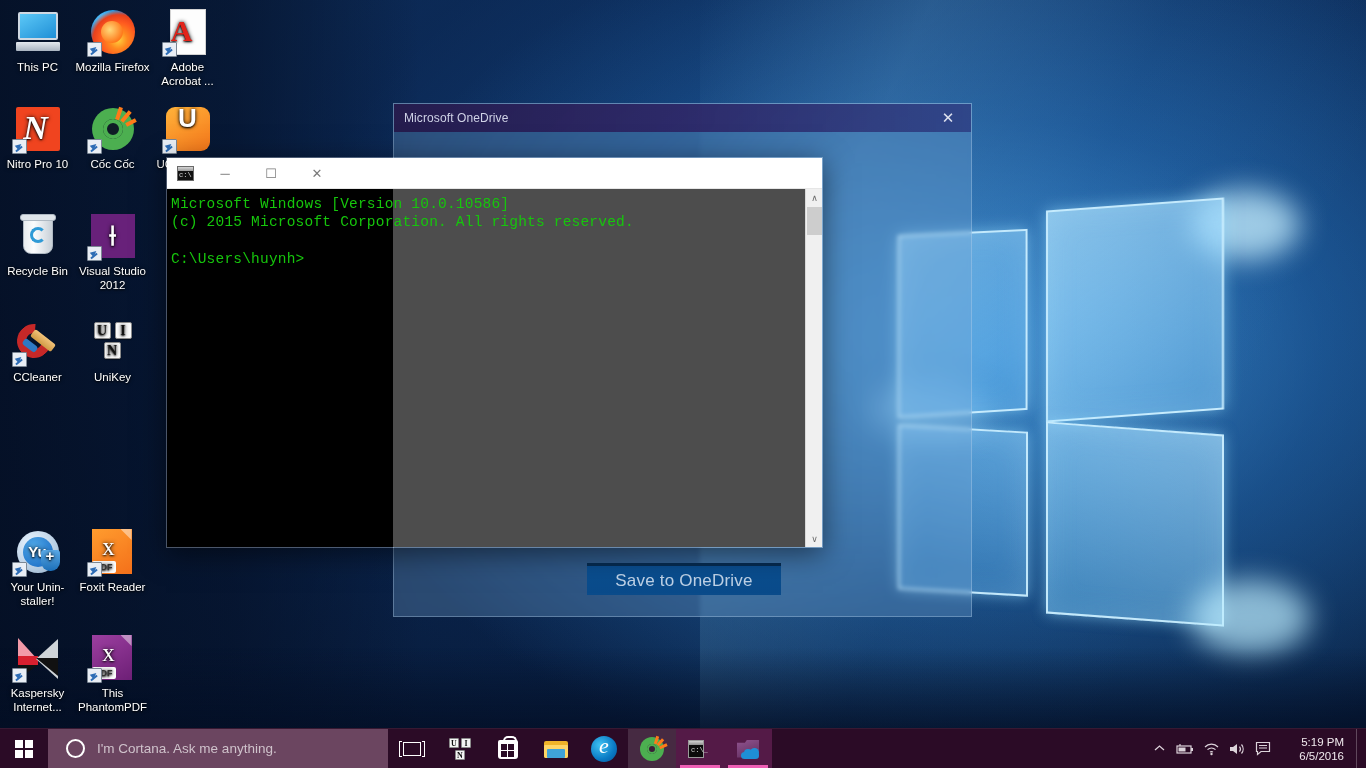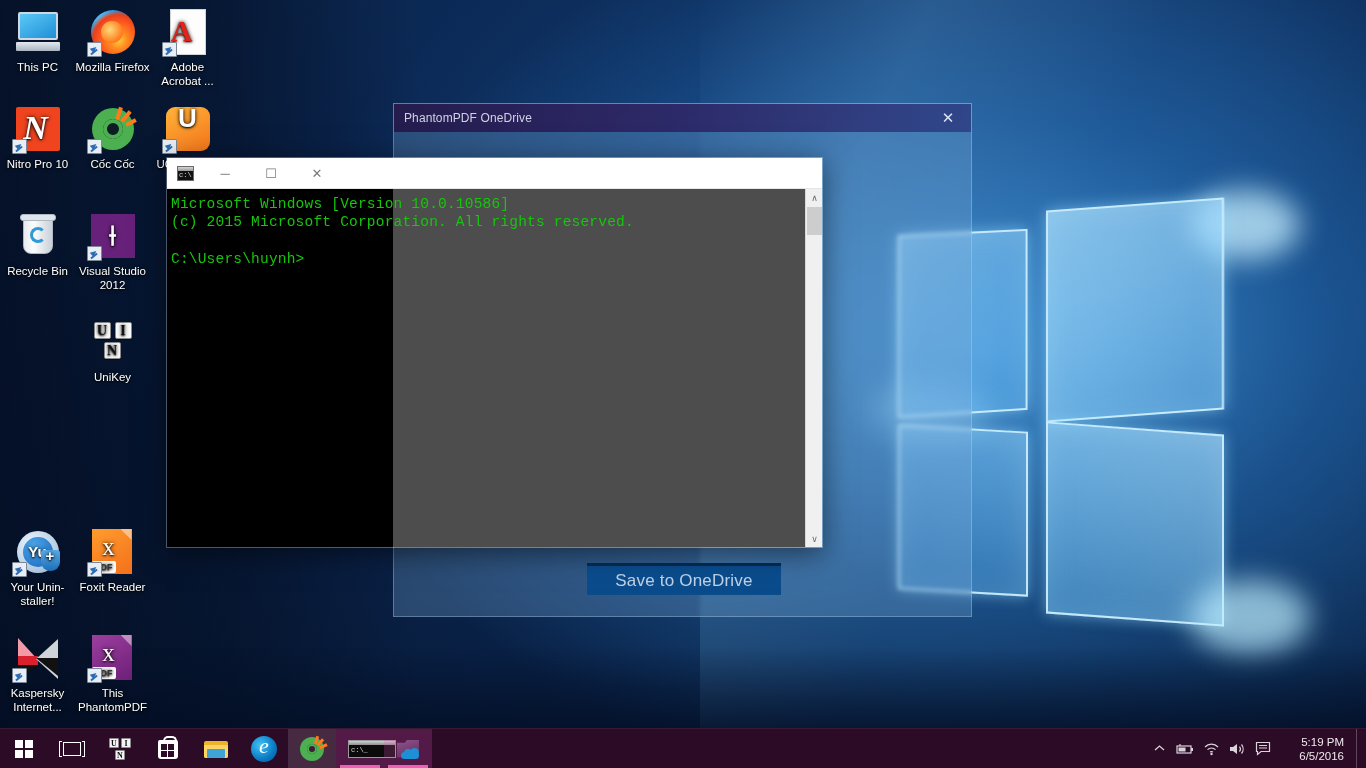--- a/index.html
+++ b/index.html
@@ -338,21 +338,21 @@
   .edge-e::after { content:"e"; position:absolute; left:0; top:-3px; width:26px; text-align:center;
      color:#fff; font-size:22px; font-family:"Liberation Serif",serif; font-style:italic; }
 
   .cc-c { position:absolute; left:1px; top:1px; width:24px; height:24px; border-radius:50%; background:#4caf50;}
   .cc-in{ position:absolute; left:8px; top:8px; width:10px; height:10px; border-radius:50%;
      background:#3a1f38; box-shadow: inset 0 0 0 2px #4caf50;}
   .cc-r { position:absolute; background:#ff7a18; width:2.5px; height:8px;}
   .cc-r1{left:16px;top:0px;transform:rotate(18deg);} .cc-r2{left:20px;top:2px;transform:rotate(42deg);}
   .cc-r3{left:23px;top:6px;transform:rotate(66deg);}
 
-  .cm-win { position:absolute; left:1px; top:4px; width:48px; height:18px; background:#0b0b0b;
+  .cm-win { position:absolute; left:1px; top:4px; width:16px; height:18px; background:#0b0b0b;
      border:1px solid #9a9a9a;}
   .cm-bar { position:absolute; left:0; right:0; top:0; height:4px;
      background:linear-gradient(180deg,#d0d0d0,#8f8f8f);}
   .cm-tx  { position:absolute; left:2px; top:5px; color:#d8d8d8; font-family:"Liberation Mono",monospace;
      font-size:7px; line-height:8px;}
 
   .od-fold{ position:absolute; left:2px; top:4px; width:22px; height:18px;
      background: linear-gradient(160deg, rgba(150,90,150,0.9), rgba(95,45,95,0.9));
      clip-path: polygon(0 18%, 36% 18%, 46% 0, 100% 0, 100% 100%, 0 100%);}
   .od-cloud{ position:absolute; left:6px; top:12px; width:18px; height:10px;}
@@ -469,20 +469,29 @@
           <div class="shortcut-arrow"></div>
       </div>
       <span class="lbl">Visual Studio 2012</span>
     </div>
 
     <div class="dicon" style="left:150px; top:212px;">
       <div class="glyph"></div>
       <span class="lbl">N</span>
     </div>
 
+    <div class="dicon" style="left:0px; top:318px;">
+      <div class="glyph ic-ccleaner">
+        <div class="c1"></div>
+          <div class="brush"></div>
+          <div class="handle"></div>
+        <div class="shortcut-arrow"></div>
+      </div>
+      <span class="lbl">CCleaner</span>
+    </div>
 
     <div class="dicon" style="left:75px; top:318px;">
       <div class="glyph ic-unikey">
         <div class="k ku">U</div>
           <div class="k ki">I</div>
           <div class="k kn">N</div>
       </div>
       <span class="lbl">UniKey</span>
     </div>
 
@@ -531,21 +540,21 @@
         <div class="pdf">PDF</div>
         <div class="shortcut-arrow"></div>
       </div>
       <span class="lbl">This PhantomPDF</span>
     </div>
 
   </div>
 
   <div id="onedrive-window">
     <div id="od-titlebar">
-      <span id="od-title">PhantomPDF OneDrive</span>
+      <span id="od-title">Microsoft OneDrive</span>
       <div id="od-close">✕</div>
     </div>
     <div id="od-body">
       <div id="od-save-btn">Save to OneDrive</div>
     </div>
   </div>
 
   <div id="cmd-window">
     <div id="cmd-titlebar">
       <div id="cmd-icon"></div>
@@ -571,20 +580,24 @@
 
     <div id="start-btn">
       <div id="win-logo">
         <i></i>
           <i></i>
           <i></i>
           <i></i>
       </div>
     </div>
 
+    <div id="cortana">
+      <div id="cortana-circle"></div>
+      <span id="cortana-text">I'm Cortana. Ask me anything.</span>
+    </div>
 
     <div id="tasks">
 
       <div class="tb-item">
         <div class="tbi">
           <div class="tv-l"></div>
             <div class="tv-box"></div>
             <div class="tv-r"></div>
         </div>
       </div>

